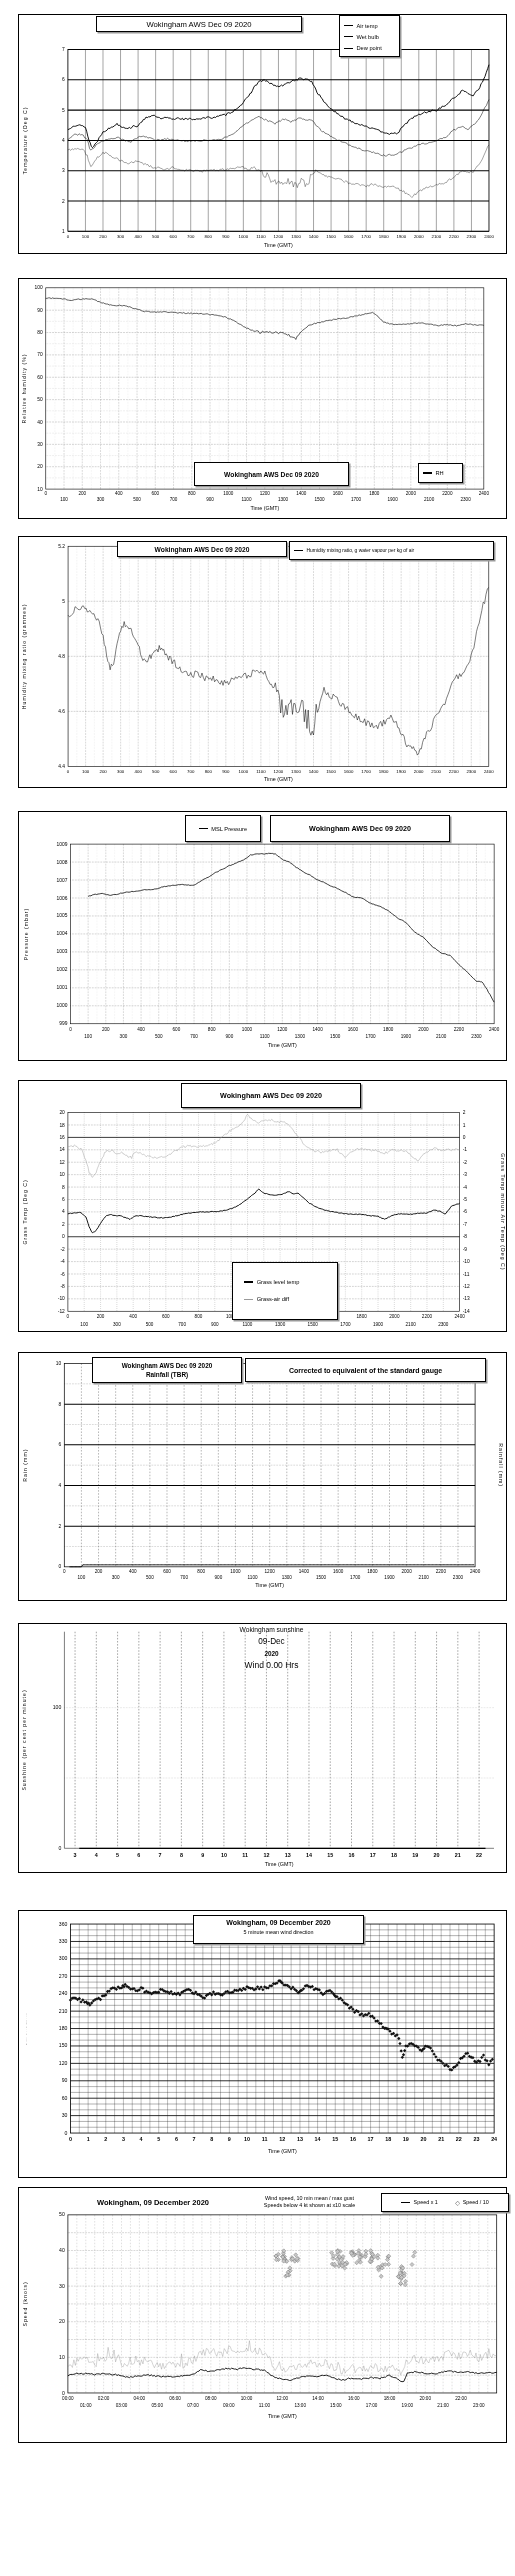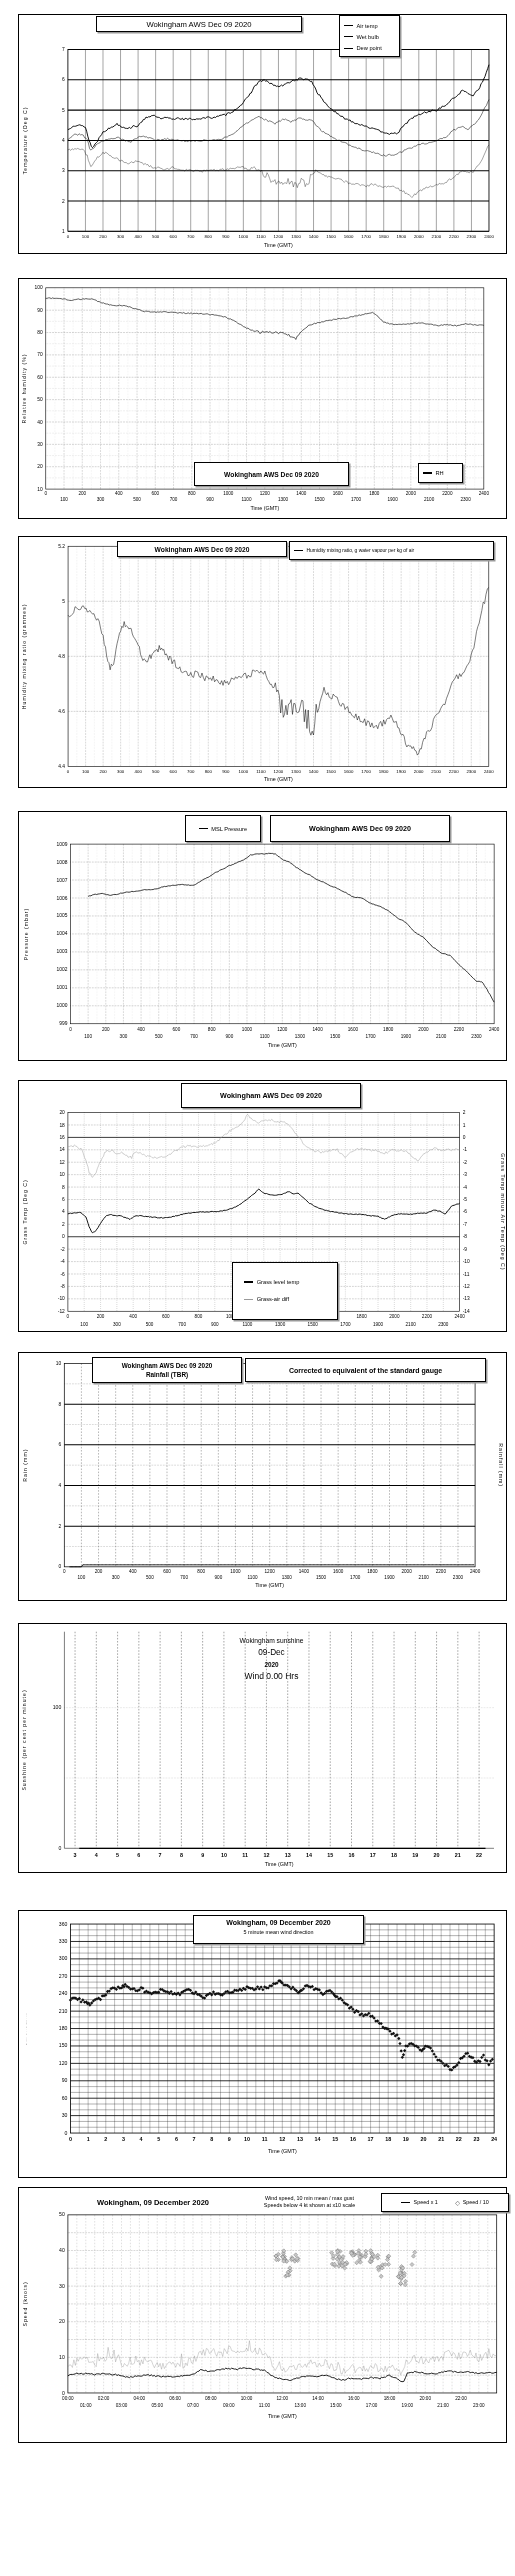--- a/index.html
+++ b/index.html
@@ -26,21 +26,21 @@
   .lg-c2{left:399px;top:184px;width:45px;height:19.6px;font-size:5.7px;display:flex;align-items:center;}
   .t-c3{left:98px;top:4.1px;width:170px;height:16px;font-weight:bold;font-size:6.7px;line-height:15px;}
   .lg-c3{left:270px;top:4.1px;width:205px;height:18.5px;font-size:4.9px;display:flex;align-items:center;}
   .lg-c4{left:166px;top:3.1px;width:76px;height:27px;font-size:5.7px;display:flex;align-items:center;justify-content:center;}
   .t-c4{left:251px;top:3.1px;width:180px;height:27px;font-weight:bold;font-size:7.2px;line-height:26px;}
   .t-c5{left:162px;top:1.5px;width:180px;height:25px;font-weight:bold;font-size:7.2px;line-height:24px;}
   .lg-c5{left:213px;top:181px;width:106px;height:58px;padding-top:8.2px;font-size:5.7px;}
   .lg-c5 .lrow{height:13.4px;padding-left:11.3px;margin-top:4.1px;}
   .t-c6{left:73px;top:4.1px;width:150px;height:26px;font-weight:bold;font-size:6.4px;padding-top:3.1px;line-height:9.3px;}
   .n-c6{left:226px;top:5.2px;width:241px;height:24px;font-weight:bold;font-size:7px;line-height:23px;}
-  .t-c7{left:175px;top:13px;width:155px;z-index:5;text-align:center;background:transparent;}
+  .t-c7{left:175px;top:2px;width:155px;z-index:5;text-align:center;background:transparent;}
   .t-c7 .l1{font-size:6.7px;}
   .t-c7 .l2{font-size:8.2px;margin-top:3.6px;}
   .t-c7 .l3{font-size:6.4px;font-weight:bold;margin-top:4.6px;}
   .t-c7 .l4{font-size:8.5px;margin-top:3.1px;}
   .t-c8{left:174px;top:4.1px;width:171px;height:29px;padding-top:2.6px;}
   .t-c8 .l1{font-size:7px;font-weight:bold;}
   .t-c8 .l2{font-size:5.4px;margin-top:3.1px;}
   .t-c9{left:49px;top:10.3px;width:170px;font-weight:bold;font-size:7.5px;text-align:center;z-index:5;position:absolute;}
   .i-c9{left:223px;top:6.7px;width:135px;font-size:5.4px;text-align:center;z-index:5;position:absolute;line-height:7.7px;}
   .lg-c9{left:362px;top:5.2px;width:128px;height:18.5px;font-size:5.4px;display:flex;align-items:center;justify-content:center;}

